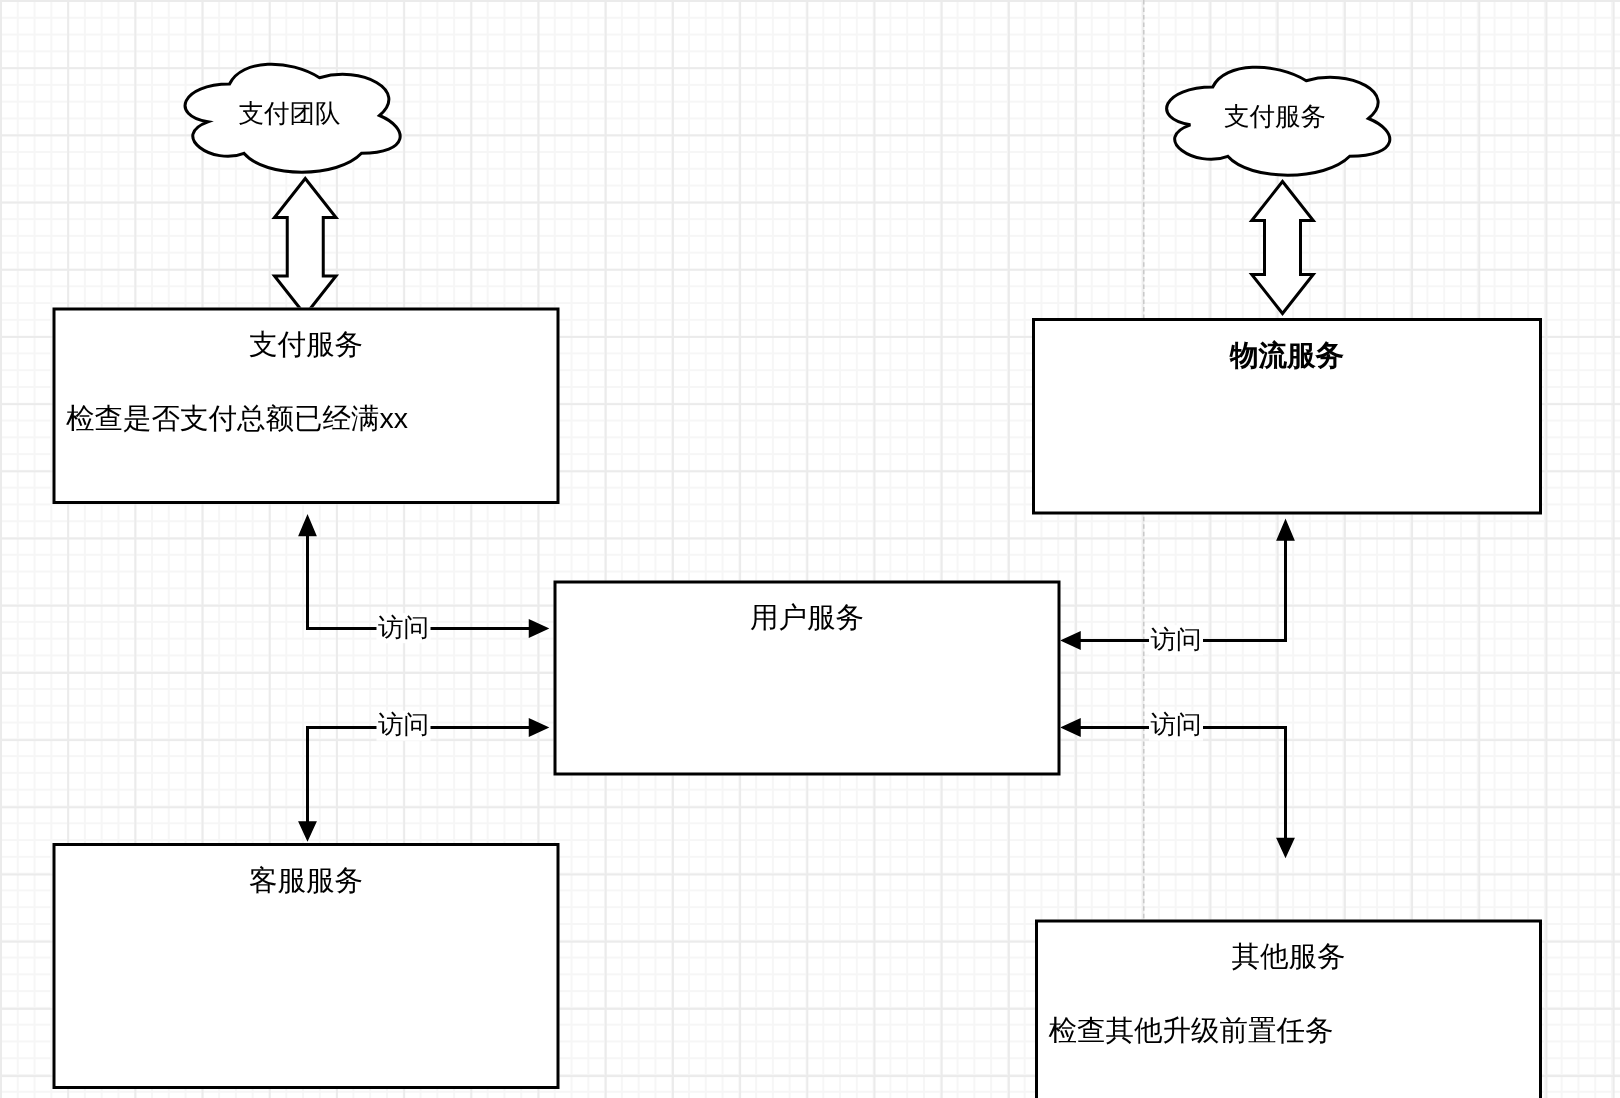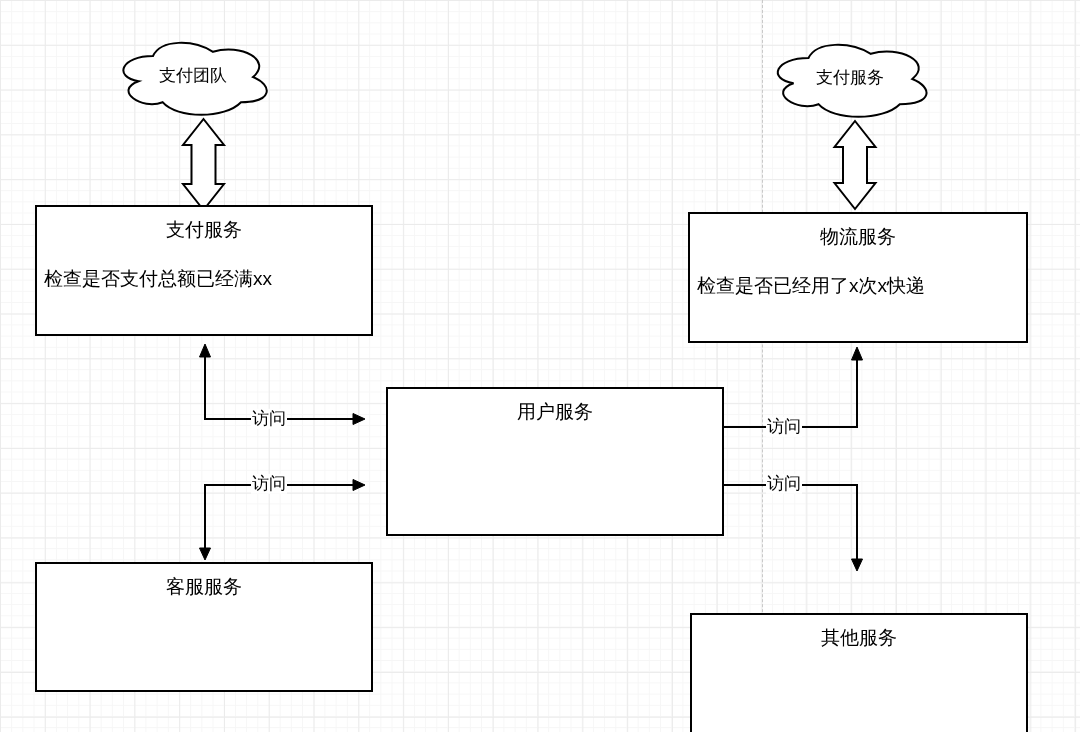--- a/index.html
+++ b/index.html
@@ -137,36 +137,36 @@
   </svg>
 
   <div class="cloud-label" style="left:113px; top:37px; width:160px; height:76px;">支付团队</div>
   <div class="cloud-label" style="left:767px; top:39px; width:166px; height:76px;">支付服务</div>
 
   <div class="node" style="left:35px; top:205px; width:338px; height:131px;">
     <div class="node-title">支付服务</div>
     <div class="node-body">检查是否支付总额已经满xx</div>
   </div>
 
-  <div class="node" style="left:688px; top:212px; width:340px; height:131px;">
+  <div class="node" style="left:688px; top:212px; width:340px; height:131px;font-weight:bold;">
     <div class="node-title">物流服务</div>
-    <div class="node-body">检查是否已经用了x次x快递</div>
   </div>
 
-  <div class="node" style="left:386px; top:387px; width:338px; height:149px;">
+  <div class="node" style="left:369px; top:387px; width:338px; height:130px;">
     <div class="node-title">用户服务</div>
     <div class="node-body"></div>
   </div>
 
-  <div class="node" style="left:35px; top:562px; width:338px; height:130px;">
+  <div class="node" style="left:35px; top:562px; width:338px; height:164px;">
     <div class="node-title">客服服务</div>
   </div>
 
   <div class="node" style="left:690px; top:569px; width:338px; height:153px;margin-top:44px;">
     <div class="node-title">其他服务</div>
+    <div class="node-body">检查其他升级前置任务</div>
   </div>
 
   <div class="edge-label" style="left:269px; top:419px;">访问</div>
   <div class="edge-label" style="left:269px; top:484px;">访问</div>
   <div class="edge-label" style="left:784px; top:427px;">访问</div>
   <div class="edge-label" style="left:784px; top:484px;">访问</div>
 
 </div>
 
 </body></html>

